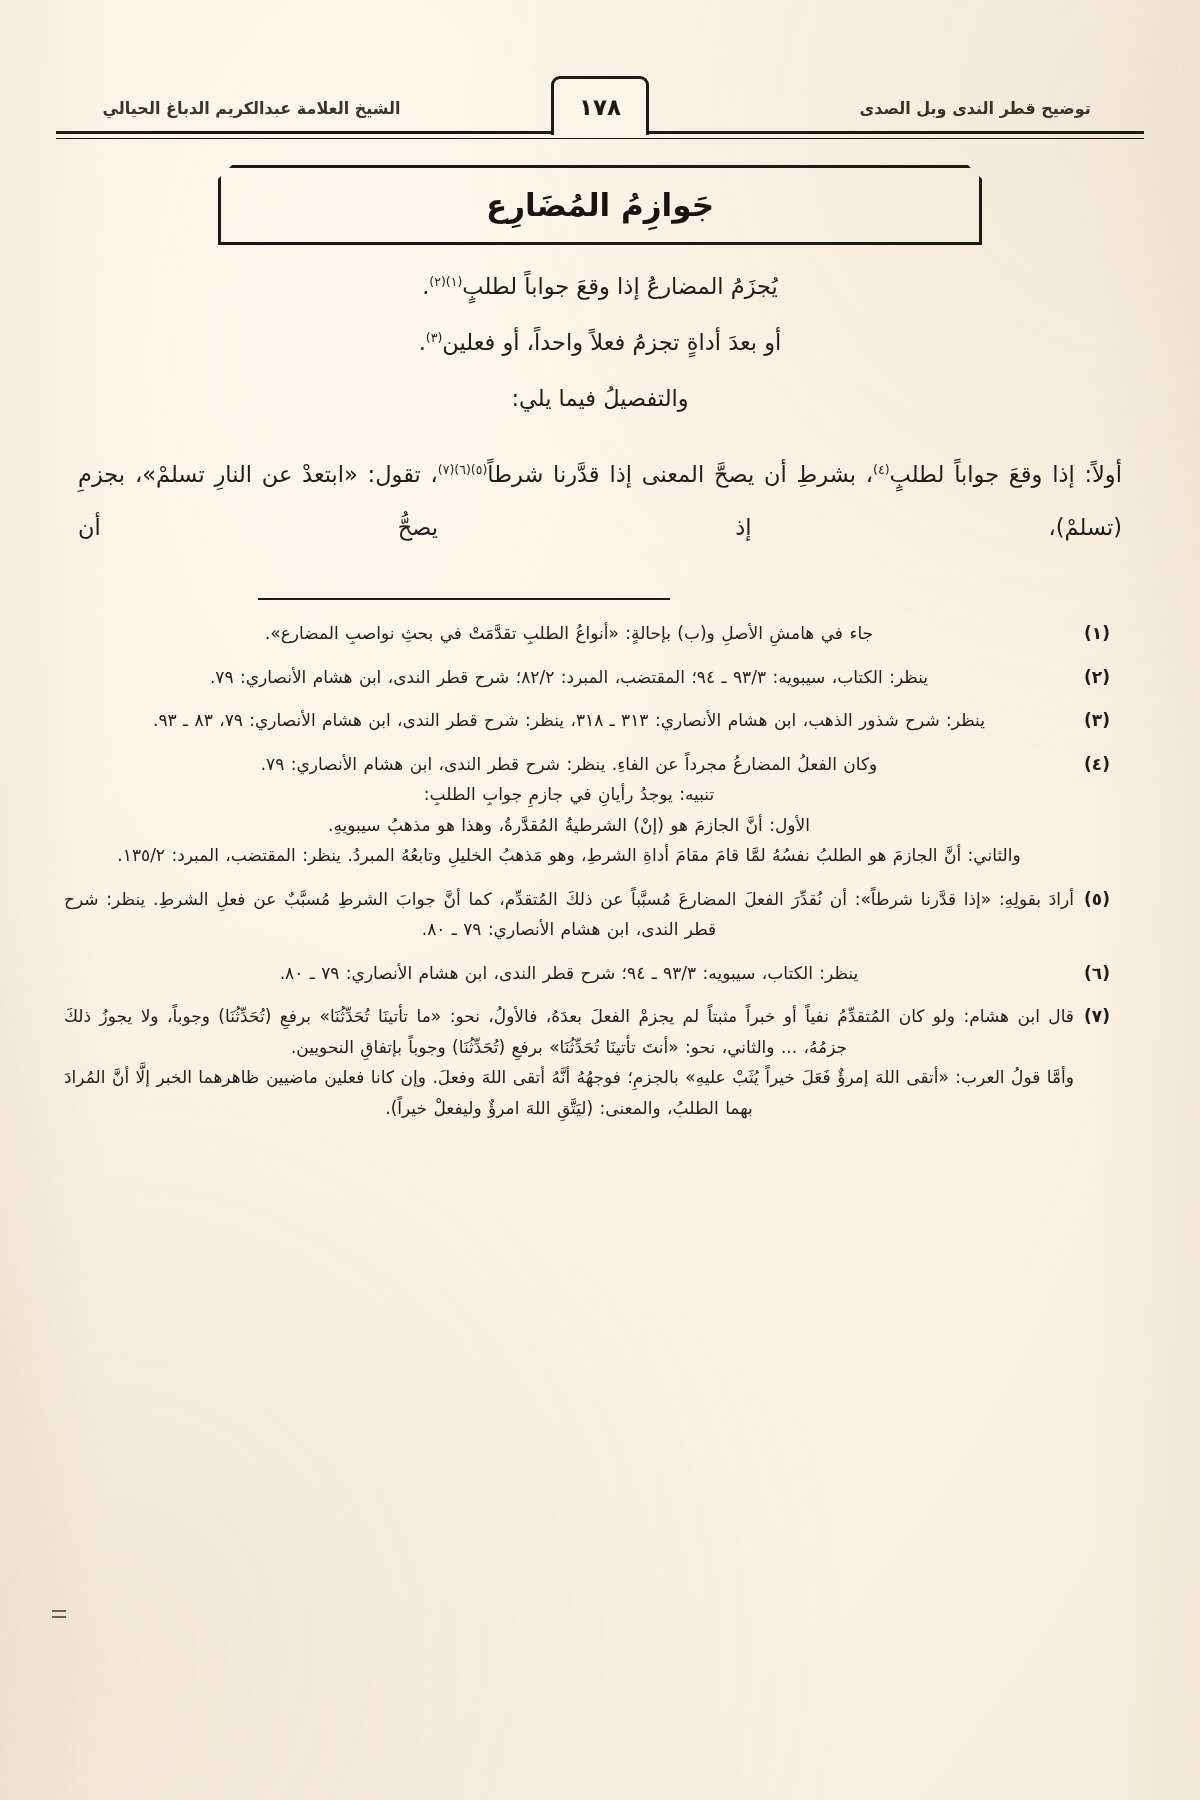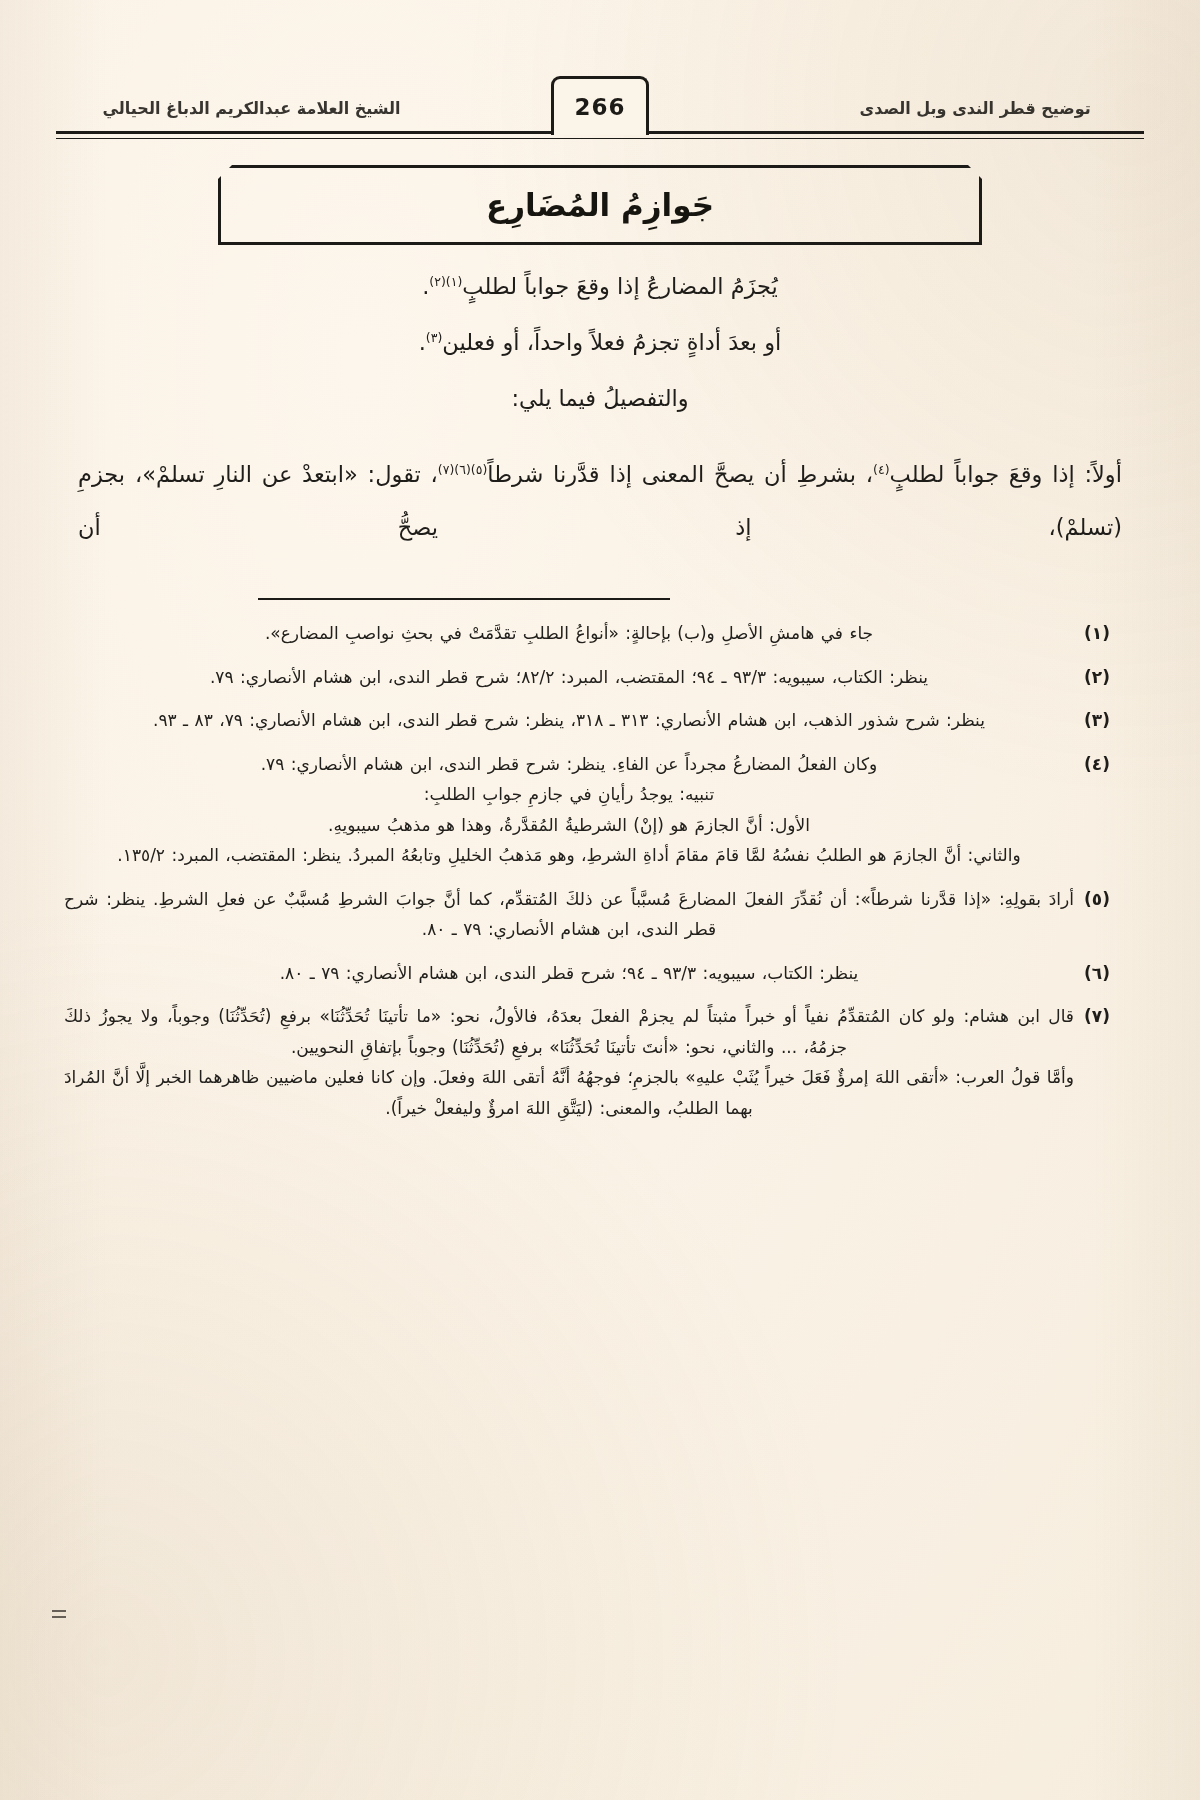--- a/index.html
+++ b/index.html
@@ -230,21 +230,21 @@
 
 <div class="page">
   <div class="content">
 
     <div class="running-head">
       <div class="rh-text rh-right">توضيح قطر الندى وبل الصدى</div>
       <div class="rh-text rh-left">الشيخ العلامة عبدالكريم الدباغ الحيالي</div>
     </div>
 
     <div class="page-number-box">
-      <span class="page-number">266</span>
+      <span class="page-number">١٧٨</span>
     </div>
 
     <div class="head-rule"></div>
     <div class="head-rule-2"></div>
 
     <div class="title-box">
       <div class="title-box-inner">
         <span class="title-text">جَوازِمُ المُضَارِع</span>
       </div>
     </div>

